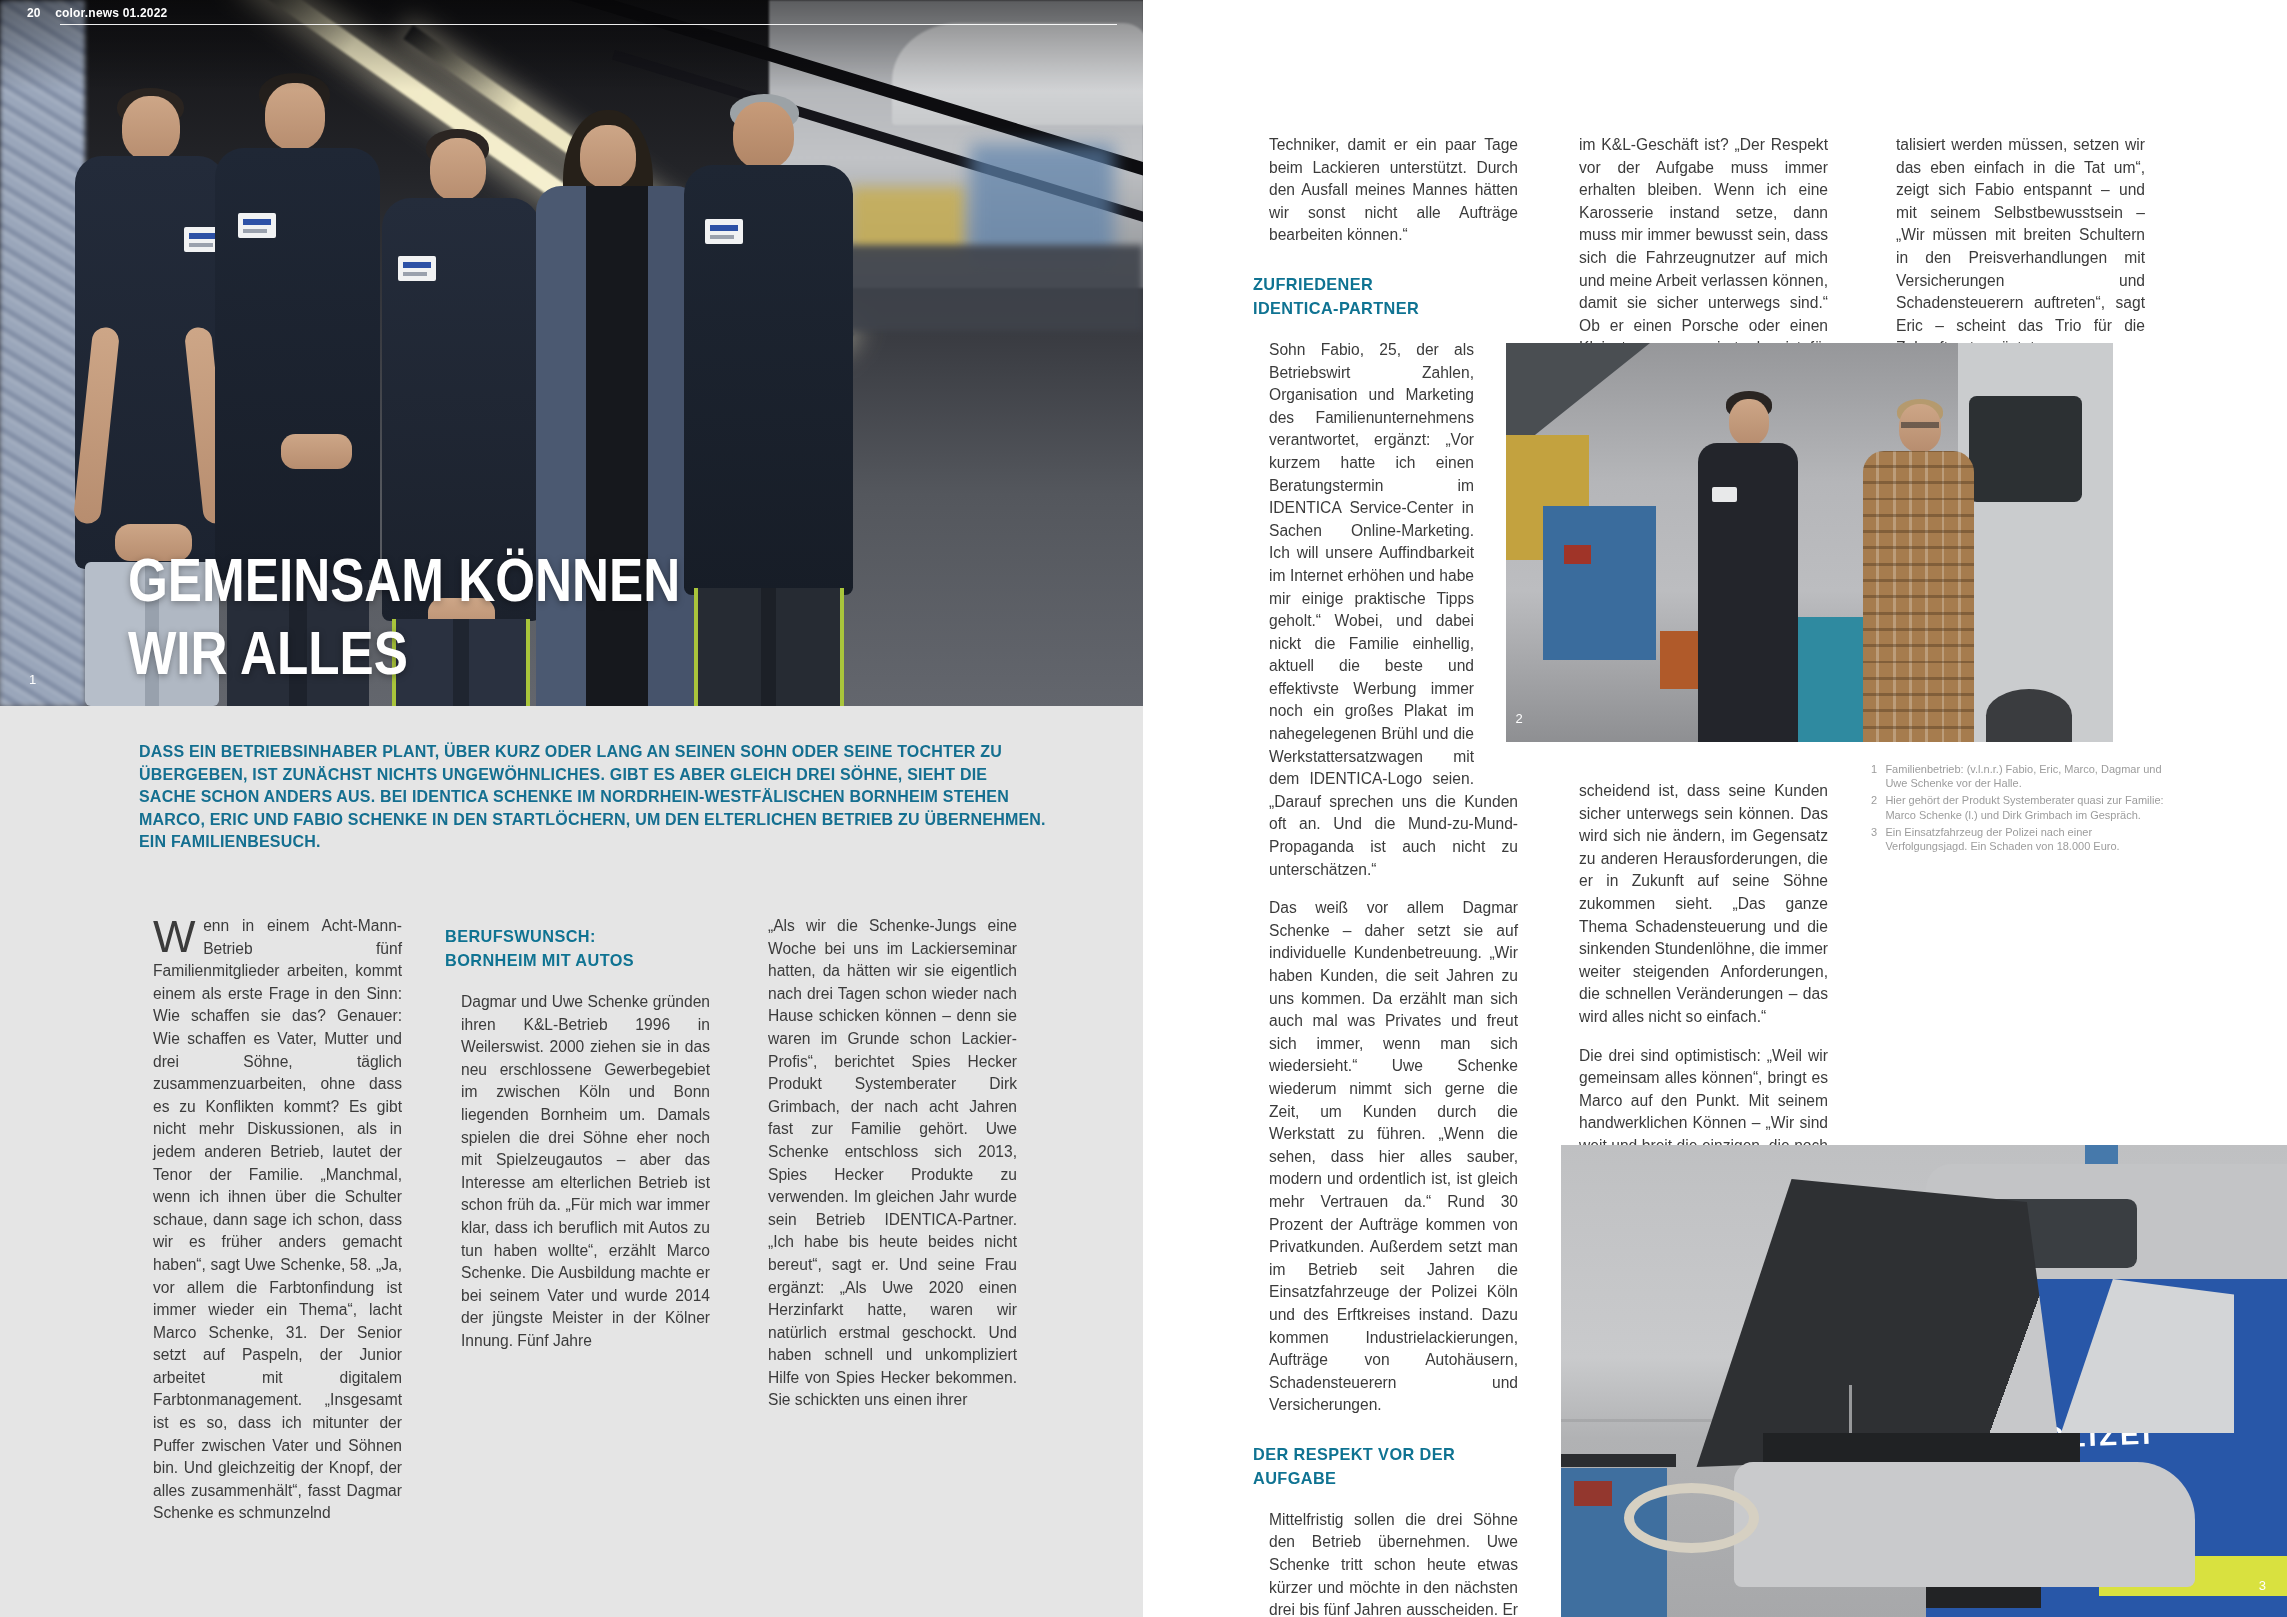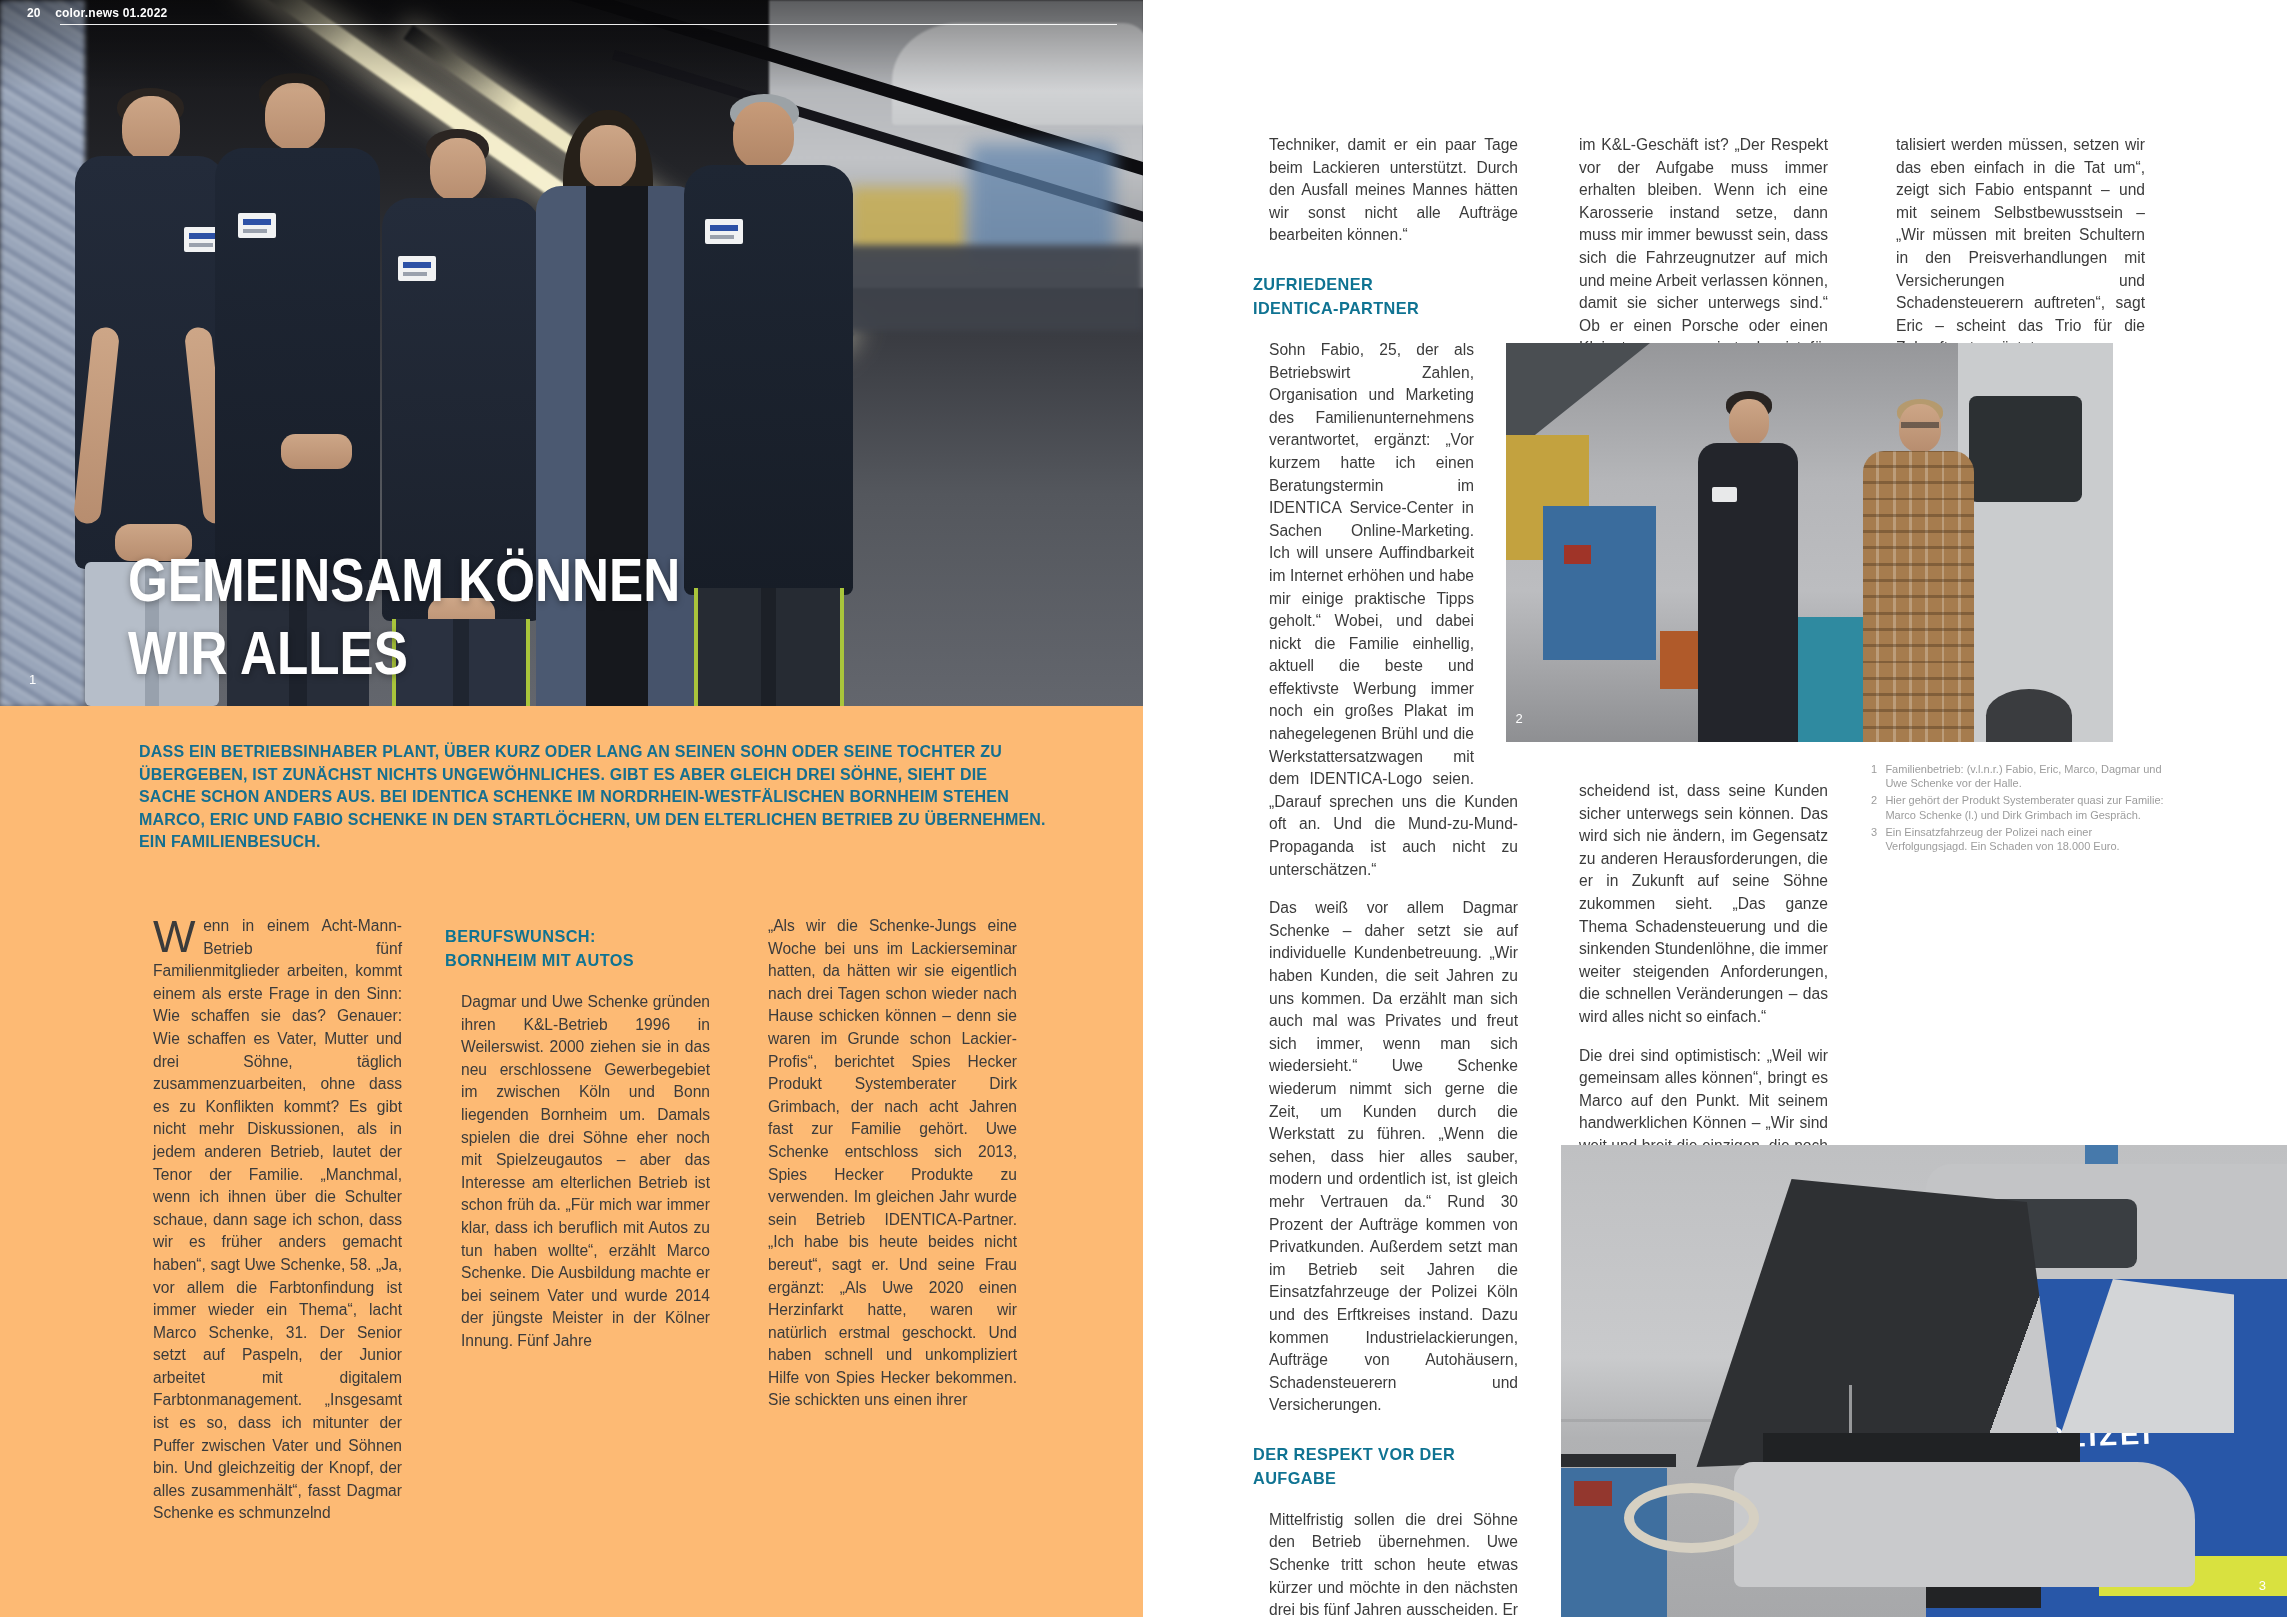--- a/index.html
+++ b/index.html
@@ -1,16 +1,16 @@
 <!DOCTYPE html>
 <html lang="de"><head>
 <meta charset="utf-8">
 <style>
   html,body { margin:0; padding:0; background:#ffffff; }
-  #stage { position:relative; width:2287px; height:1618px; background:#fdba74; overflow:hidden;
+  #stage { position:relative; width:2287px; height:1618px; background:#e5e5e5; overflow:hidden;
            font-family:"Liberation Sans","DejaVu Sans",sans-serif; }
   .page { position:absolute; top:0; height:1618px; }
   #left-page { left:0; width:1143px; }
   #right-page { left:1143px; width:1144px; background:#fff; }
 
   .ap { position:absolute; }
   .skin { background:linear-gradient(180deg,#cda687,#b78d6f); border-radius:46% 46% 44% 44%; }
 
   
   .hero { position:absolute; left:0; top:0; width:1143px; height:706px; overflow:hidden;

